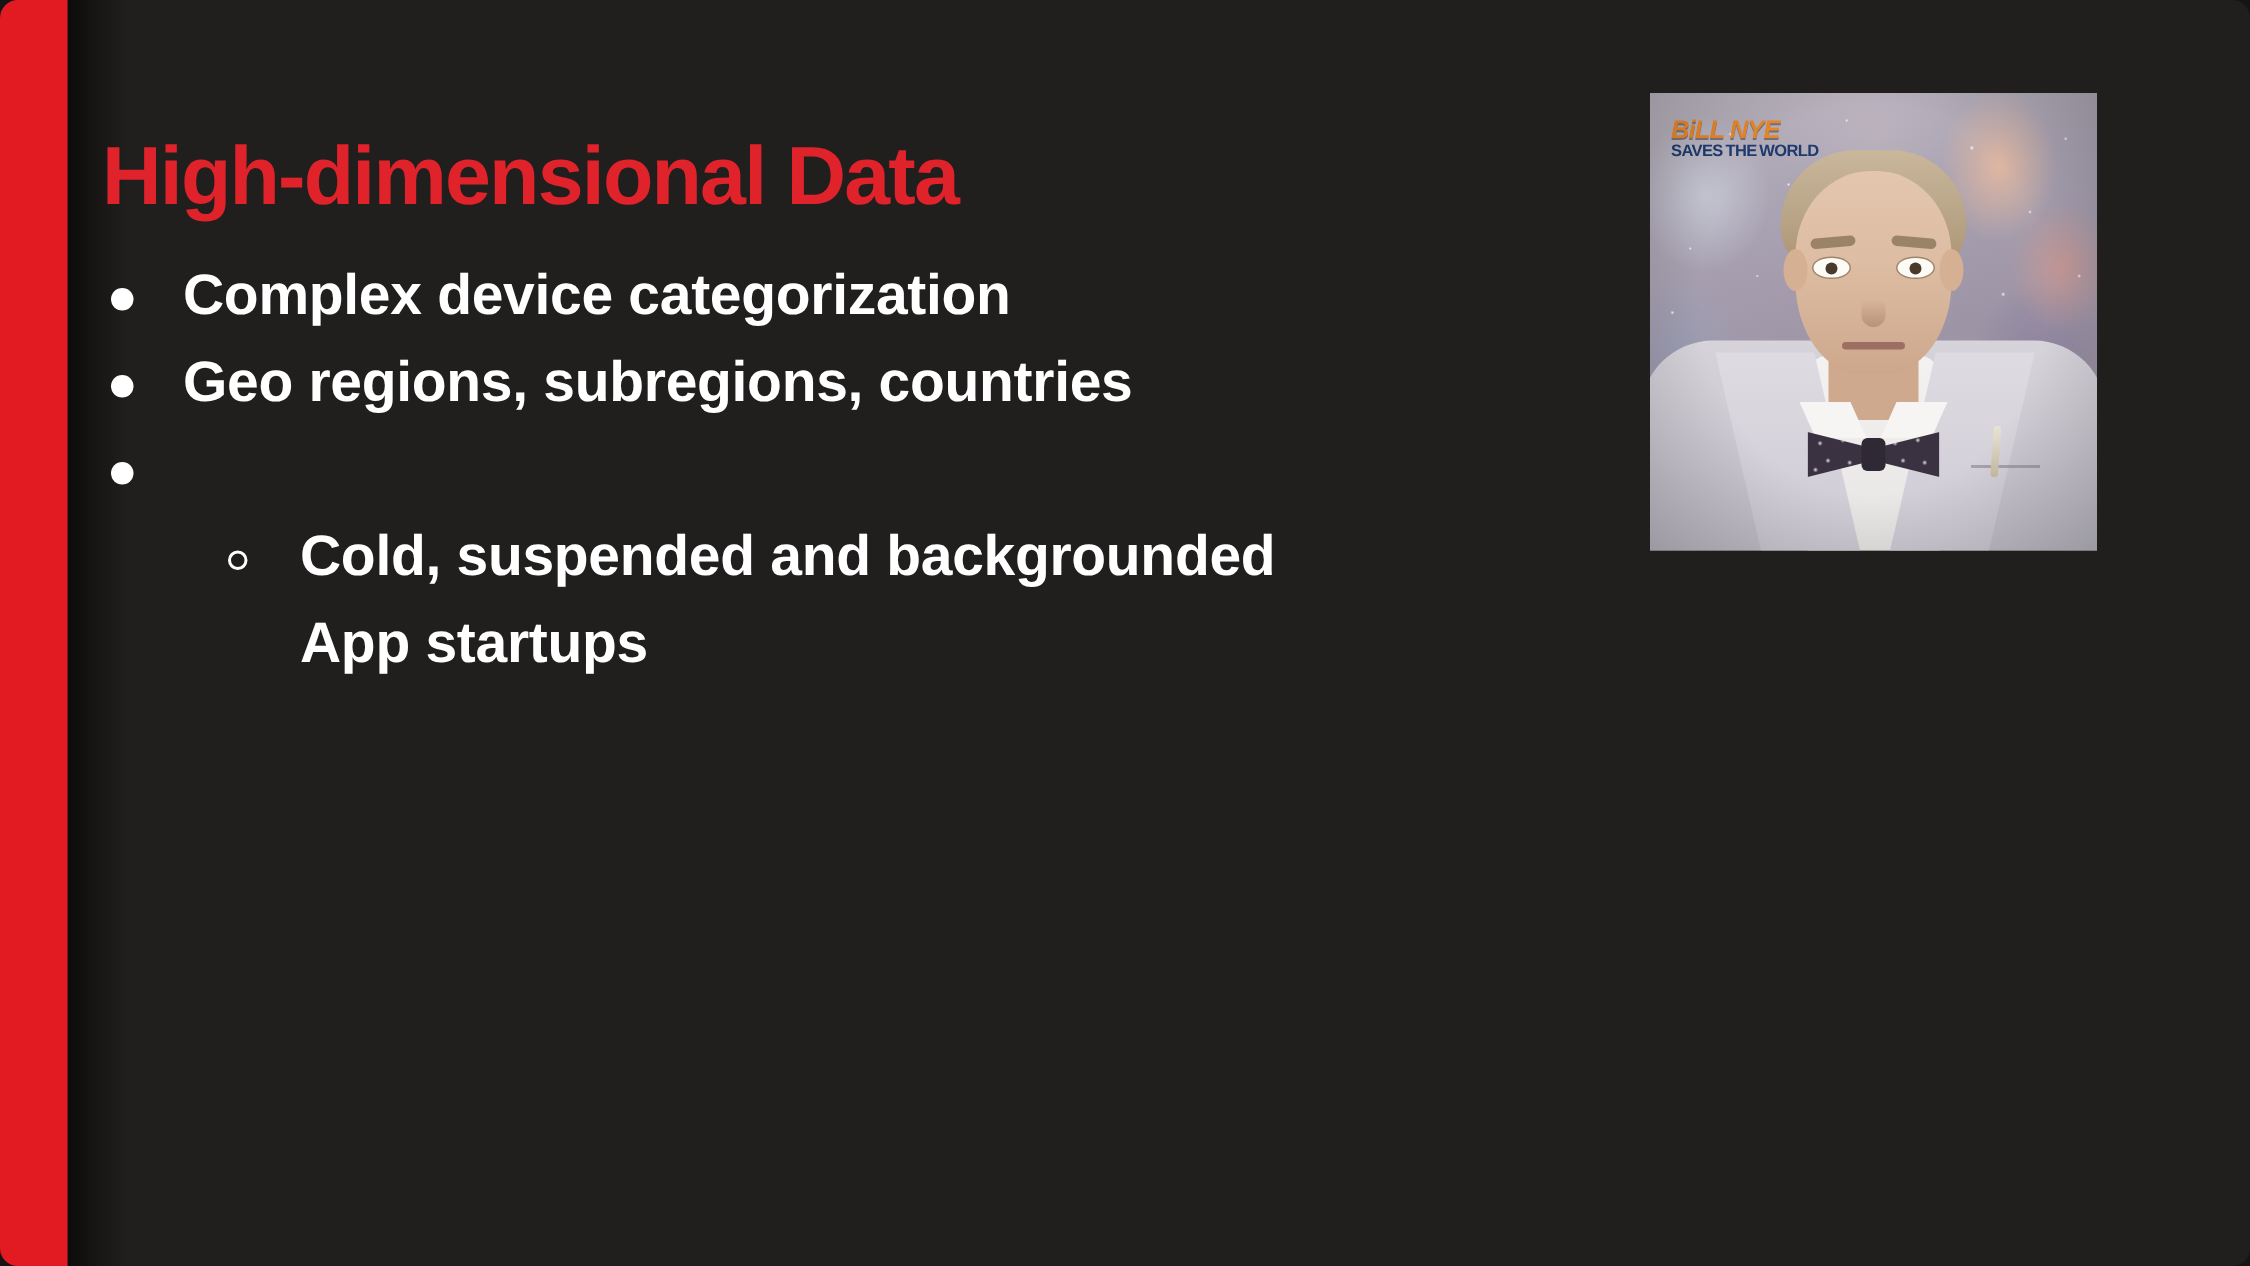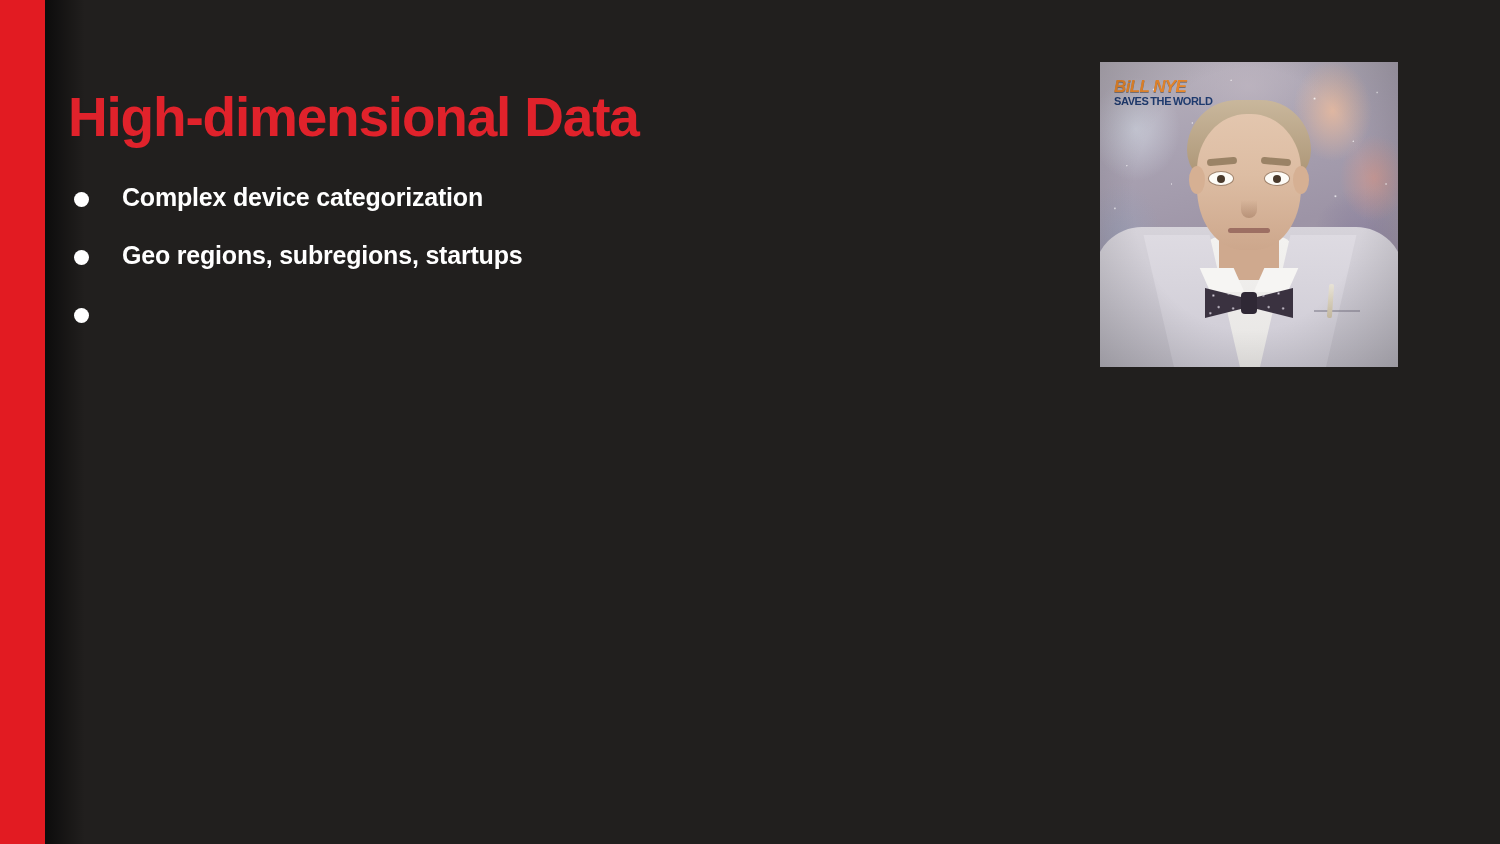--- a/index.html
+++ b/index.html
@@ -11,20 +11,21 @@
   body {
     font-family: "Liberation Sans", "DejaVu Sans", sans-serif;
   }
 
   .slide {
     position: relative;
     width: 1500px;
     height: 844px;
     background: #211F1E;
     overflow: hidden;
+    border-radius: 12px;
   }
 
   
   .accent-bar {
     position: absolute;
     left: 0;
     top: 0;
     width: 45px;
     height: 844px;
     background: #E21B22;
@@ -96,21 +97,21 @@
     border-radius: 50%;
     border: 2px solid #FFFFFF;
     background: transparent;
     box-sizing: border-box;
     vertical-align: middle;
     margin-left: 6px;
   }
 
   .bullet-text {
     color: #FFFFFF;
-    font-size: 25px;
+    font-size: 38px;
     font-weight: bold;
     line-height: 58px;
     letter-spacing: -0.2px;
     max-width: 760px;
   }
   .level-2 .bullet-text {
     max-width: 690px;
   }
 
   
@@ -397,29 +398,33 @@
 
   <div class="body-list">
 
     <div class="bullet-row level-1">
       <span class="bullet-marker"><span class="dot"></span></span>
       <span class="bullet-text">Complex device categorization</span>
     </div>
 
     <div class="bullet-row level-1">
       <span class="bullet-marker"><span class="dot"></span></span>
-      <span class="bullet-text">Geo regions, subregions, startups</span>
+      <span class="bullet-text">Geo regions, subregions, countries</span>
     </div>
 
     <div class="bullet-row level-1">
       <span class="bullet-marker"><span class="dot"></span></span>
     </div>
 
 
 
+    <div class="bullet-row level-2">
+      <span class="bullet-marker"><span class="ring"></span></span>
+      <span class="bullet-text">Cold, suspended and backgrounded App startups</span>
+    </div>
 
 
   </div>
 
   <div class="photo-frame">
     <div class="photo-inner"></div>
     <div class="stars"></div>
 
     <div class="subject">
       <div class="coat"></div>

